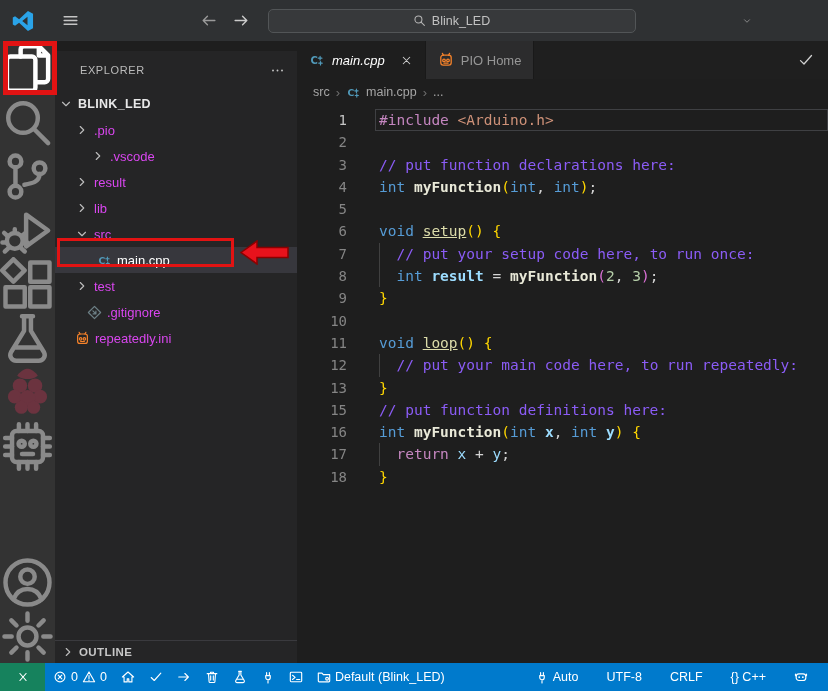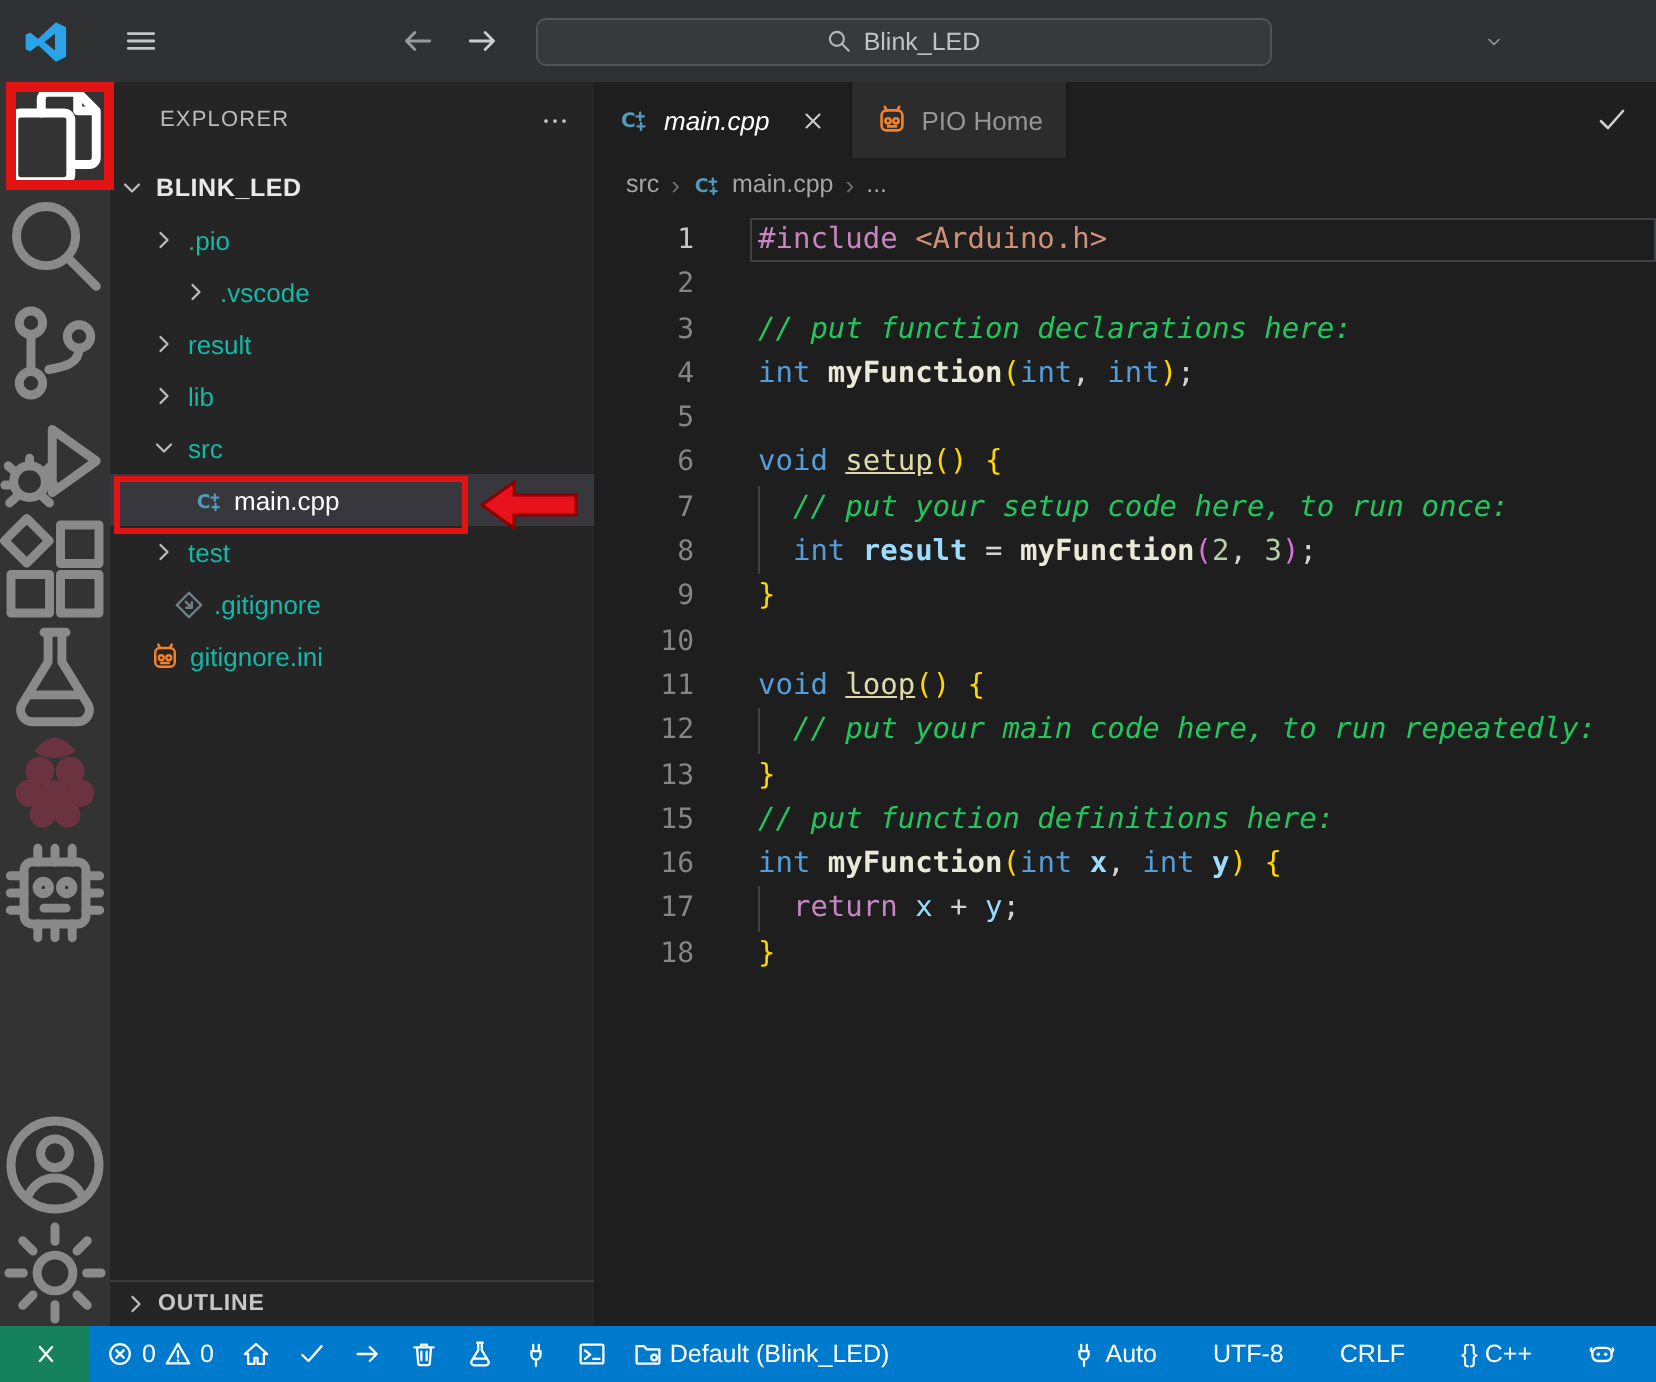--- a/index.html
+++ b/index.html
@@ -27,27 +27,27 @@
   
   .activitybar { position:absolute; top:41px; left:0; width:55px; bottom:28px;
     background:#333333; display:flex; flex-direction:column; align-items:center; }
   .ab-group-top { display:flex; flex-direction:column; width:100%; }
   .ab-group-bottom { margin-top:auto; display:flex; flex-direction:column; width:100%; }
   .ab-item { height:54px; width:100%; display:flex; align-items:center; justify-content:center;
     color:#8a8a8a; font-size:24px; }
   .ab-item.active { color:#ffffff; }
 
   
-  .sidebar { position:absolute; top:41px; left:55px; width:242px; bottom:28px;
+  .sidebar { position:absolute; top:51px; left:55px; width:242px; bottom:28px;
     background:#252526; }
   .side-header { height:38px; display:flex; align-items:center; padding:0 12px 0 25px; }
   .side-title { font-size:11px; color:#bbbbbb; letter-spacing:.6px; flex:1; }
   .side-actions { font-size:15px; color:#c5c5c5; }
   .tree { position:absolute; top:40px; left:0; right:0; }
-  .row { height:26px; display:flex; align-items:center; font-size:13px; color:#14b8a6; }
+  .row { height:26px; display:flex; align-items:center; font-size:13px; color:#d946ef; }
   .row .tw { display:flex; align-items:center; gap:5px; }
   .row.root { font-weight:bold; color:#e8e8e8; font-size:12.5px; letter-spacing:.3px; }
   .row.selected { background:#37373d; color:#ffffff; }
   .chev-ic { font-size:14px; color:#bdbdbd; }
   .file-ic { font-size:15px; }
   .side-sections { position:absolute; bottom:0; left:0; right:0;margin-top:36px; }
   .section { height:23px; border-top:1px solid #3a3a3e; display:flex; align-items:center;
     padding-left:6px; gap:4px; font-size:11.5px; font-weight:bold; color:#c7c7c7;
     letter-spacing:.4px; }
 
@@ -69,21 +69,21 @@
   .code { position:absolute; top:64px; left:0; right:0; bottom:0; padding-top:4px;
     font-family:"DejaVu Sans Mono", monospace; font-size:14.5px; }
   .cl { height:22.3px; display:flex; position:relative; line-height:22.3px; }
   .cl .ln { width:50px; text-align:right; color:#858585; flex:none; font-size:14px; }
   .cl.hl .ln { color:#c6c6c6; }
   .cl .ct { padding-left:32px; white-space:pre; }
   .cl.hl::after { content:""; position:absolute; left:78px; right:0; top:0; bottom:0;
     border:1px solid #3f4043; pointer-events:none; }
   .cl .guide { position:absolute; left:82px; top:0; bottom:0; border-left:1px solid #404040; }
   .tk-k  { color:#569cd6; } .tk-k2 { color:#c586c0; } .tk-s { color:#ce9178; }
-  .tk-c  { color:#22c55e;font-style:italic; } .tk-f  { color:#dcdcaa;text-decoration:underline; }
+  .tk-c  { color:#8b5cf6; } .tk-f  { color:#dcdcaa;text-decoration:underline; }
   .tk-fd { color:#e9e9d8; font-weight:bold; }
   .tk-v  { color:#9cdcfe; } .tk-vd { color:#9cdcfe; font-weight:bold; }
   .tk-n  { color:#b5cea8; } .tk-p  { color:#d4d4d4; }
   .tk-b1 { color:#ffd700; } .tk-b2 { color:#da70d6; }
 
   
   .statusbar { position:absolute; left:0; right:0; bottom:0; height:28px; background:#007acc;
     color:#ffffff; display:flex; align-items:center; font-size:12.5px; z-index:5; }
   .sb-left { display:flex; align-items:center; height:100%; }
   .sb-right { margin-left:auto; display:flex; align-items:center; gap:16px;
@@ -372,21 +372,21 @@
           <span class="ic file-ic">
             <svg viewBox="0 0 16 16" fill="none" stroke="currentColor" stroke-width="1.3" stroke-linecap="round" stroke-linejoin="round">
               <g stroke="#f5822a">
                 <rect x="2.8" y="3.2" width="10.4" height="10" rx="2.4"></rect>
                 <circle cx="6" cy="8.4" r="1.3"></circle>
                 <circle cx="10" cy="8.4" r="1.3"></circle>
                 <path d="M5.4 3.2 4.4 1.4M10.6 3.2l1-1.8M6 11.2h4"></path>
               </g>
             </svg>
           </span>
-          <span>gitignore.ini</span>
+          <span>repeatedly.ini</span>
         </span>
       </div>
     </div>
   <div class="side-sections" id="side-sections">
       <div class="section">
         <span class="ic chev-ic">
           <svg viewBox="0 0 16 16" fill="none" stroke="currentColor" stroke-width="1.3" stroke-linecap="round" stroke-linejoin="round">
             <path d="M6 4l4 4-4 4"></path>
           </svg>
         </span>

